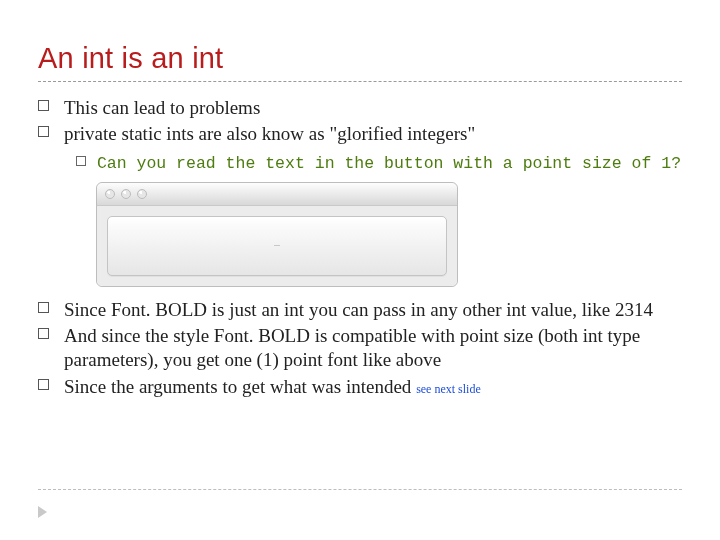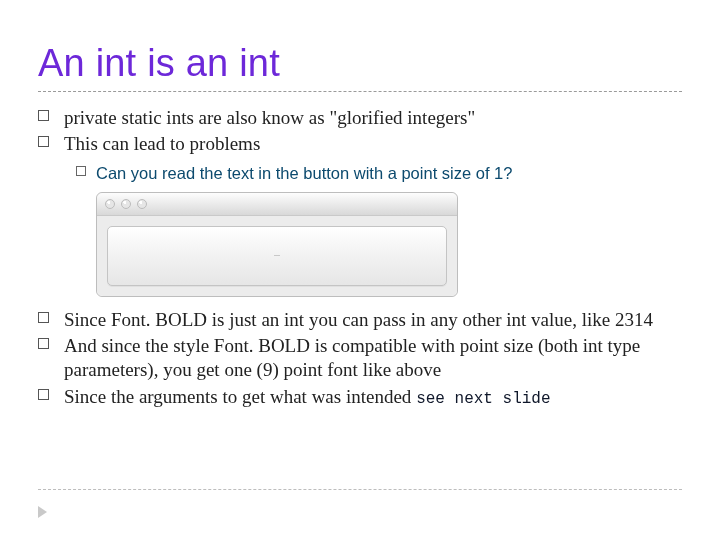--- a/index.html
+++ b/index.html
@@ -13,22 +13,22 @@
   }
   .slide {
     box-sizing: border-box;
     width: 720px;
     height: 540px;
     padding: 42px 38px 30px 38px;
     position: relative;
   }
   .title {
     font-family: Arial, Helvetica, sans-serif;
-    font-size: 38px;
-    color: #6d28d9;
+    font-size: 29px;
+    color: #b91c1c;
     margin: 0 0 6px 0;
     font-weight: 400;
     letter-spacing: 0.2px;
   }
   .hr-dashed {
     border: none;
     border-top: 1px dashed #9a9a9a;
     margin: 0 0 14px 0;
   }
   .body {
@@ -43,40 +43,41 @@
   .lvl1 .box {
     position: absolute;
     left: 0;
     top: 4px;
     width: 11px;
     height: 11px;
     border: 1.2px solid #555;
     box-sizing: border-box;
   }
   .lvl2 {
-    font-family: Liberation Sans, sans-serif;
+    font-family: Liberation Mono, monospace;
     font-size: 16.5px;
     margin: 6px 0 8px 0;
     padding-left: 58px;
     position: relative;
-    color: #0c4a6e;
+    color: #4d7c0f;
+    text-align: center;
   }
   .lvl2 .box {
     position: absolute;
     left: 38px;
     top: 3px;
     width: 10px;
     height: 10px;
     border: 1.2px solid #666;
     box-sizing: border-box;
   }
   .smallnote {
-    font-size: 16px;
-    font-family: Liberation Mono, monospace;
-    color: #0f172a;
+    font-size: 12px;
+    font-family: Liberation Serif, serif;
+    color: #1d4ed8;
   }
   .lower {
     margin-top: 11px;
   }
 
   
   .mock-window {
     margin: 8px 0 0 58px;
     width: 360px;
     border: 1px solid #bdbdbd;
@@ -152,26 +153,26 @@
 
 <div class="slide">
 
   <h1 class="title">An int is an int</h1>
   <hr class="hr-dashed">
 
   <div class="body">
 
     <div class="lvl1">
       <span class="box"></span>
-      <span>private static ints are also know as "glorified integers"</span>
+      <span>This can lead to problems</span>
     </div>
 
     <div class="lvl1">
       <span class="box"></span>
-      <span>This can lead to problems</span>
+      <span>private static ints are also know as "glorified integers"</span>
     </div>
 
     <div class="lvl2">
       <span class="box"></span>
       <span>Can you read the text in the button with a point size of 1?</span>
     </div>
 
     <div class="mock-window">
       <div class="mock-titlebar">
         <span class="tl-dot"></span>
@@ -187,21 +188,21 @@
 
     <div class="lower">
 
       <div class="lvl1">
         <span class="box"></span>
         <span>Since Font. BOLD is just an int you can pass in any other int value, like 2314</span>
       </div>
 
       <div class="lvl1">
         <span class="box"></span>
-        <span>And since the style Font. BOLD is compatible with point size (both int type parameters), you get one (9) point font like above</span>
+        <span>And since the style Font. BOLD is compatible with point size (both int type parameters), you get one (1) point font like above</span>
       </div>
 
       <div class="lvl1">
         <span class="box"></span>
         <span>Since the arguments to get what was intended</span>
         <span class="smallnote">see next slide</span>
       </div>
 
     </div>
 

